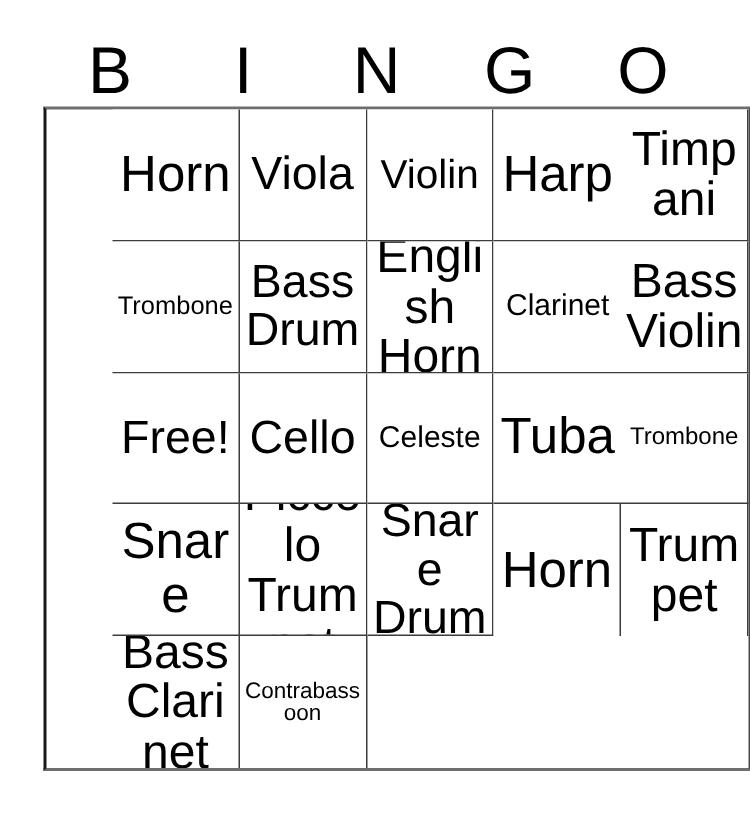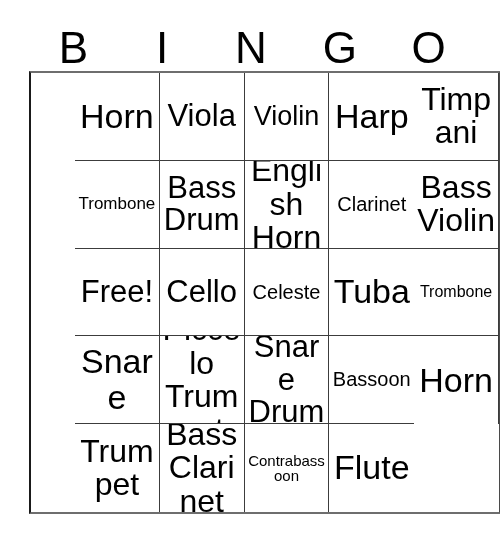--- a/index.html
+++ b/index.html
@@ -158,34 +158,28 @@
         <span class="cell-text fs-xxl">Snare</span>
       </div>
       <div class="bingo-cell">
         <span class="cell-text fs-md">Piccolo
 Trumpet</span>
       </div>
       <div class="bingo-cell">
         <span class="cell-text fs-xl">Snare
 Drum</span>
       </div>
-      <div class="bingo-cell col-last">
-        <span class="cell-text fs-sm">Bassoon</span>
-      </div>
       <div class="bingo-cell row-last">
         <span class="cell-text fs-xxl">Horn</span>
       </div>
       <div class="bingo-cell row-last">
         <span class="cell-text fs-md">Trumpet</span>
       </div>
       <div class="bingo-cell row-last">
         <span class="cell-text fs-md">Bass
 Clarinet</span>
       </div>
       <div class="bingo-cell row-last">
         <span class="cell-text fs-tiny">Contrabassoon</span>
       </div>
-      <div class="bingo-cell col-last row-last">
-        <span class="cell-text fs-xxl">Flute</span>
-      </div>
     </div>
 
 </div>
 
 </body></html>

